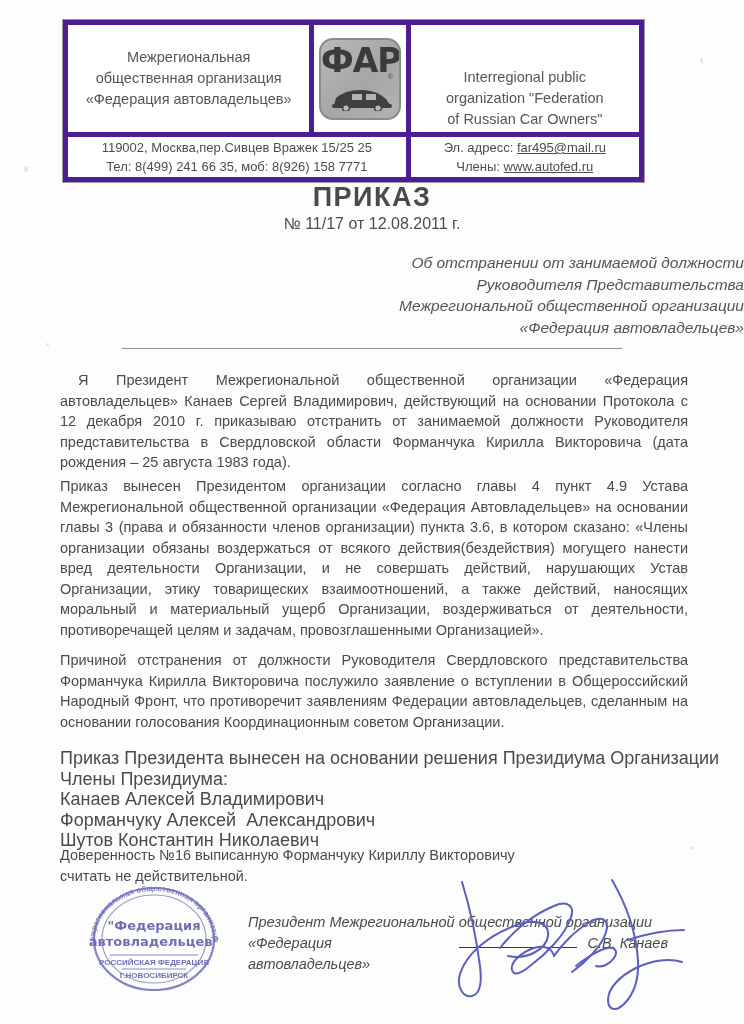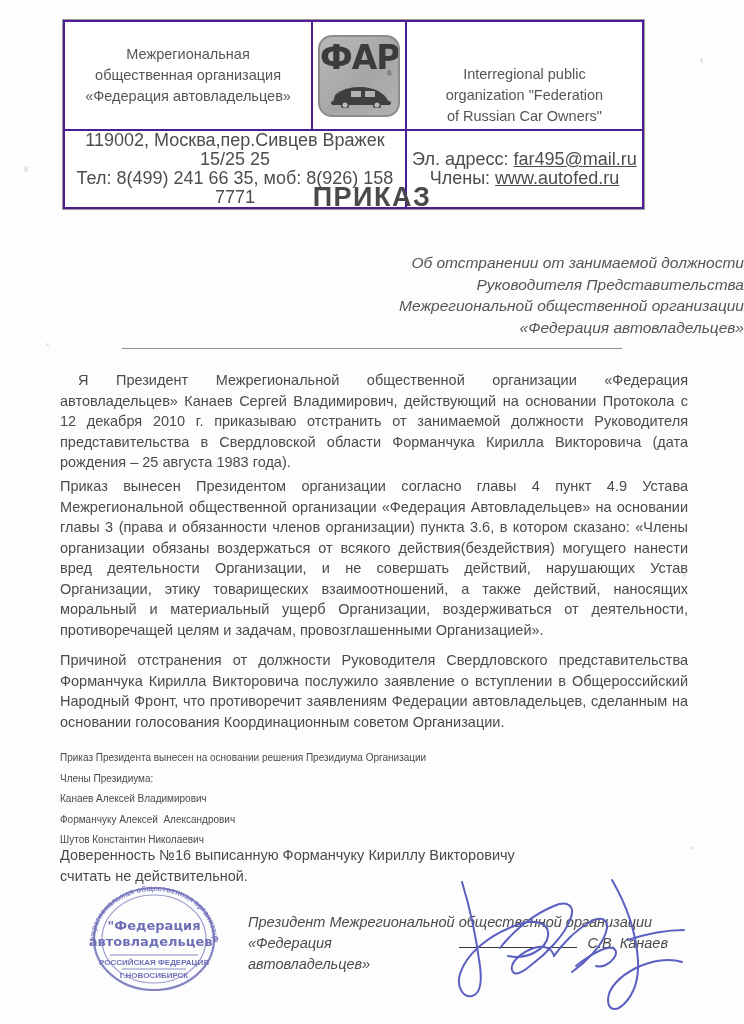--- a/index.html
+++ b/index.html
@@ -35,42 +35,42 @@
     width: 581px;
     border: 1px solid #9a9a9a;
     border-collapse: collapse;
     background: #ffffff;
   }
   .letterhead table {
     border-collapse: collapse;
     width: 100%;
   }
   .letterhead td {
-    border: 2px solid #4c1d95;
+    border: 5px solid #4c1d95;
     padding: 0;
     vertical-align: middle;
     text-align: center;
   }
   .lh-left  { width: 249px; height: 92px; }
   .lh-logo  { width: 92px;  height: 92px; }
   .lh-right { width: 238px; height: 92px; }
   .lh-name {
     font-size: 14.5px;
     line-height: 21px;
     color: #555;
     padding: 2px 6px;
   }
   .lh-eng {
     font-size: 14.5px;
     line-height: 21px;
     color: #555;
     padding: 2px 8px;
   }
   .lh-contact-left, .lh-contact-right {
-    font-size: 18px;
+    font-size: 13px;
     line-height: 19px;
     color: #4d4d4d;
     padding: 3px 4px;
     height: 40px;
   }
   .lh-contact-left { width: 342px; }
   .ul { text-decoration: underline; }
 
   
   .logo-box {
@@ -166,21 +166,21 @@
 
   .p1 { top: 370px; }
   .p2 { top: 476px; }
   .p3 { top: 650px; }
 
   .presidium {
     position: absolute;
     left: 60px;
     top: 748px;
     width: 628px;
-    font-size: 10px;
+    font-size: 18px;
     line-height: 20.5px;
     color: #4b4b4b;
     text-align: left;
   }
   .presidium div { white-space: pre; }
 
   .revoke {
     position: absolute;
     left: 60px;
     top: 845px;
@@ -286,20 +286,21 @@
             <span>Члены:</span>
             <span class="ul">www.autofed.ru</span>
           </div>
         </td>
       </tr>
     </tbody>
       </table>
   </div>
 
   <div class="doc-title">ПРИКАЗ</div>
+  <div class="doc-number">№ 11/17 от 12.08.2011 г.</div>
 
   <div class="subject">
     <div>Об отстранении от занимаемой должности</div>
     <div>Руководителя Представительства</div>
     <div>Межрегиональной общественной организации</div>
     <div>«Федерация автовладельцев»</div>
   </div>
 
   <div class="divider"></div>
 

